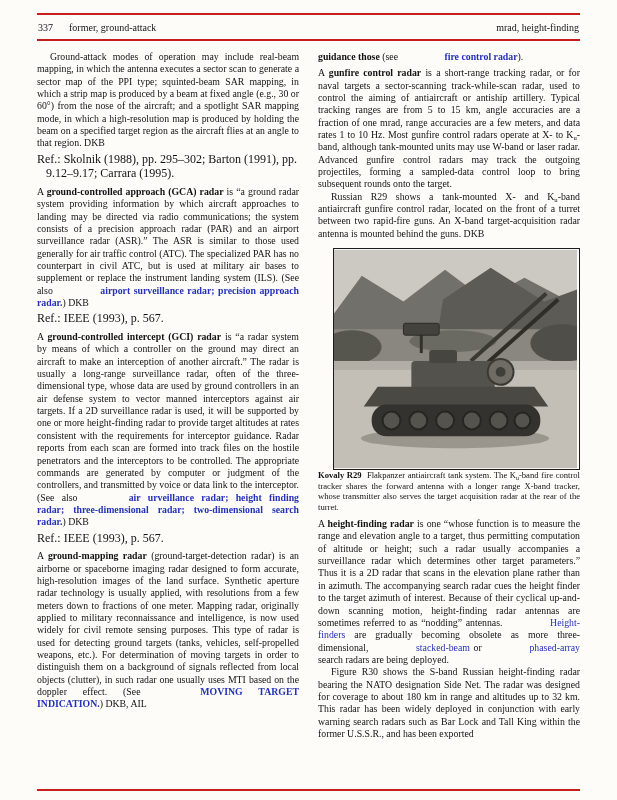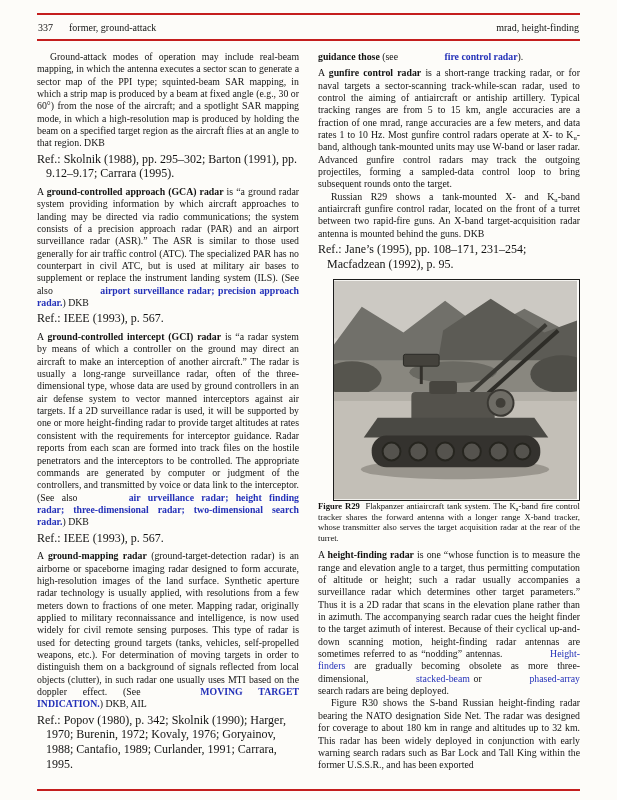--- a/index.html
+++ b/index.html
@@ -47,29 +47,27 @@
   <div class="columns">
 
     <div class="col" data-render="columns.left">
         <p class="para indent"><span>Ground-attack modes of operation may include real-beam mapping, in which the antenna executes a sector scan to generate a sector map of the PPI type; squinted-beam SAR mapping, in which a strip map is produced by a beam at fixed angle (e.g., 30 or 60°) from the nose of the aircraft; and a spotlight SAR mapping mode, in which a high-resolution map is produced by holding the beam on a specified target region as the aircraft flies at an angle to that region. </span><span class="si">DKB</span></p>
         <p class="ref"><span>Ref.: Skolnik (1988), pp. 295–302; Barton (1991), pp. 9.12–9.17; Carrara (1995).</span></p>
         <p class="para"><span>A </span><span class="sb">ground-controlled approach (GCA) radar</span><span> is “a ground radar system providing information by which aircraft approaches to landing may be directed via radio communications; the system consists of a precision approach radar (PAR) and an airport surveillance radar (ASR).” The ASR is similar to those used generally for air traffic control (ATC). The specialized PAR has no counterpart in civil ATC, but is used at military air bases to supplement or replace the instrument landing system (ILS). (See also </span><span class="sb sl">airport surveillance radar; precision approach radar.</span><span>) </span><span class="si">DKB</span></p>
         <p class="ref"><span>Ref.: IEEE (1993), p. 567.</span></p>
         <p class="para"><span>A </span><span class="sb">ground-controlled intercept (GCI) radar</span><span> is “a radar system by means of which a controller on the ground may direct an aircraft to make an interception of another aircraft.” The radar is usually a long-range surveillance radar, often of the three-dimensional type, whose data are used by ground controllers in an air defense system to vector manned interceptors against air targets. If a 2D surveillance radar is used, it will be supported by one or more height-finding radar to provide target altitudes at rates consistent with the requirements for interceptor guidance. Radar reports from each scan are formed into track files on the hostile penetrators and the interceptors to be controlled. The appropriate commands are generated by computer or judgment of the controllers, and transmitted by voice or data link to the interceptor. (See also </span><span class="sb sl">air urveillance radar; height finding radar; three-dimensional radar; two-dimensional search radar.</span><span>) </span><span class="si">DKB</span></p>
         <p class="ref"><span>Ref.: IEEE (1993), p. 567.</span></p>
         <p class="para"><span>A </span><span class="sb">ground-mapping radar</span><span> (ground-target-detection radar) is an airborne or spaceborne imaging radar designed to form accurate, high-resolution images of the land surface. Synthetic aperture radar technology is usually applied, with resolutions from a few meters down to fractions of one meter. Mapping radar, originally applied to military reconnaissance and intelligence, is now used widely for civil remote sensing purposes. This type of radar is used for detecting ground targets (tanks, vehicles, self-propelled weapons, etc.). For determination of moving targets in order to distinguish them on a background of signals reflected from local objects (clutter), in such radar one usually uses MTI based on the doppler effect. (See </span><span class="sb sl">MOVING TARGET INDICATION.</span><span>) </span><span class="si">DKB, AIL</span></p>
-        <p class="ref"><span>Ref.: Popov (1980), p. 342; Skolnik (1990); Harger, 1970; Burenin, 1972; Kovaly, 1976; Goryainov, 1988; Cantafio, 1989; Curlander, 1991; Carrara, 1995.</span></p>
       </div>
 
     <div class="col">
       <div data-render="columns.right_top">
           <p class="para"><span class="sb">guidance those</span><span> (see </span><span class="sb sl">fire control radar</span><span>).</span></p>
           <p class="para"><span>A </span><span class="sb">gunfire control radar</span><span> is a short-range tracking radar, or for naval targets a sector-scanning track-while-scan radar, used to control the aiming of antiaircraft or antiship artillery. Typical tracking ranges are from 5 to 15 km, angle accuracies are a fraction of one mrad, range accuracies are a few meters, and data rates 1 to 10 Hz. Most gunfire control radars operate at X- to K</span><sub>u</sub><span>-band, although tank-mounted units may use W-band or laser radar. Advanced gunfire control radars may track the outgoing projectiles, forming a sampled-data control loop to bring subsequent rounds onto the target.</span></p>
           <p class="para indent"><span>Russian R29 shows a tank-mounted X- and K</span><sub>u</sub><span>-band antiaircraft gunfire control radar, located on the front of a turret between two rapid-fire guns. An X-band target-acquisition radar antenna is mounted behind the guns. </span><span class="si">DKB</span></p>
-          <p class="ref"><span>Ref.: Jane’s (1995), pp. 108–171, 231–254; Macfadzean (1992), p. 95.</span></p>
         </div>
 
       <figure class="figure">
         <div class="figure-frame">
           <svg width="243" height="220" viewBox="0 0 245 220" role="img">
             <g>
               <rect x="0" y="0" width="245" height="220" fill="#d8d5cf"></rect>
               <rect x="0" y="0" width="245" height="58" fill="#ccc9c3"></rect>
             </g>
             <g>
@@ -99,21 +97,21 @@
               <circle cx="58" cy="172" r="9" fill="#55534e" stroke="#26251f" stroke-width="2"></circle>
               <circle cx="85" cy="172" r="9" fill="#55534e" stroke="#26251f" stroke-width="2"></circle>
               <circle cx="112" cy="172" r="9" fill="#55534e" stroke="#26251f" stroke-width="2"></circle>
               <circle cx="139" cy="172" r="9" fill="#55534e" stroke="#26251f" stroke-width="2"></circle>
               <circle cx="166" cy="172" r="9" fill="#55534e" stroke="#26251f" stroke-width="2"></circle>
               <circle cx="190" cy="172" r="8" fill="#55534e" stroke="#26251f" stroke-width="2"></circle>
             </g>
           </svg>
         </div>
         <figcaption data-render="figure.caption">
-            <p class="cap"><span class="sb">Figure R29</span><span>&nbsp; Flakpanzer antiaircraft tank system. The K</span><sub>u</sub><span>-band fire control tracker shares the forward antenna with a longer range X-band tracker, whose transmitter also serves the target acquisition radar at the rear of the turret.</span></p>
+            <p class="cap"><span class="sb">Kovaly R29</span><span>&nbsp; Flakpanzer antiaircraft tank system. The K</span><sub>u</sub><span>-band fire control tracker shares the forward antenna with a longer range X-band tracker, whose transmitter also serves the target acquisition radar at the rear of the turret.</span></p>
           </figcaption>
       </figure>
 
       <div data-render="columns.right_bottom">
           <p class="para"><span>A </span><span class="sb">height-finding radar</span><span> is one “whose function is to measure the range and elevation angle to a target, thus permitting computation of altitude or height; such a radar usually accompanies a surveillance radar which determines other target parameters.” Thus it is a 2D radar that scans in the elevation plane rather than in azimuth. The accompanying search radar cues the height finder to the target azimuth of interest. Because of their cyclical up-and-down scanning motion, height-finding radar antennas are sometimes referred to as “nodding” antennas. </span><span class="sl">Height-finders</span><span> are gradually becoming obsolete as more three-dimensional, </span><span class="sl">stacked-beam</span><span> or </span><span class="sl">phased-array</span><span> search radars are being deployed.</span></p>
           <p class="para indent"><span>Figure R30 shows the S-band Russian height-finding radar bearing the NATO designation </span><span class="si">Side Net</span><span>. The radar was designed for coverage to about 180 km in range and altitudes up to 32 km. This radar has been widely deployed in conjunction with early warning search radars such as </span><span class="si">Bar Lock</span><span> and </span><span class="si">Tall King</span><span> within the former U.S.S.R., and has been exported</span></p>
         </div>
     </div>
 
   </div>

